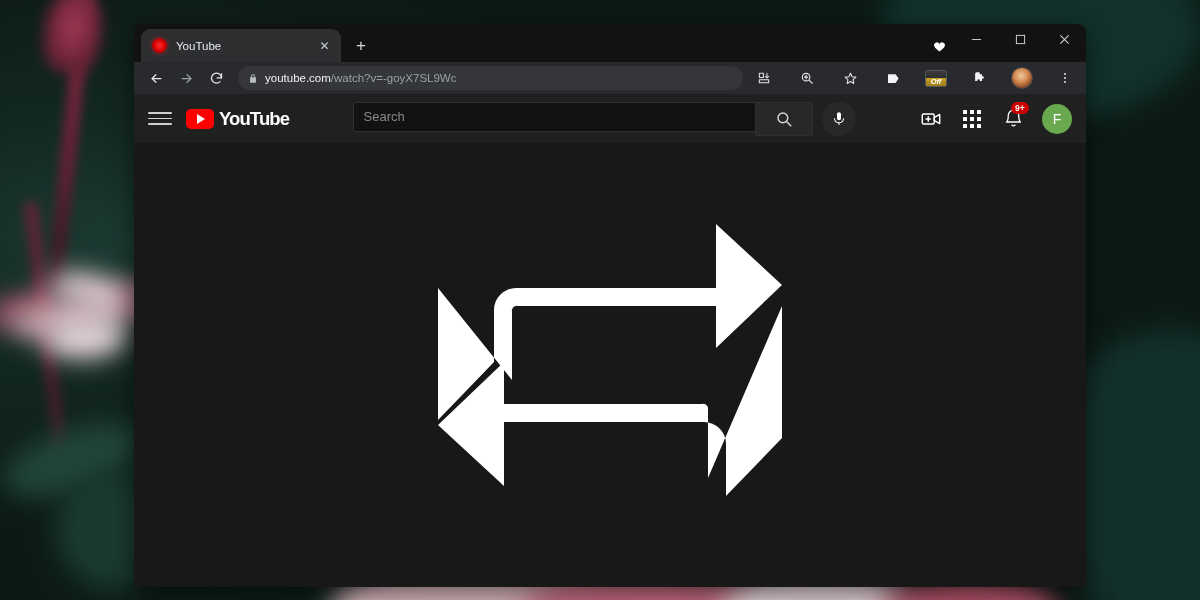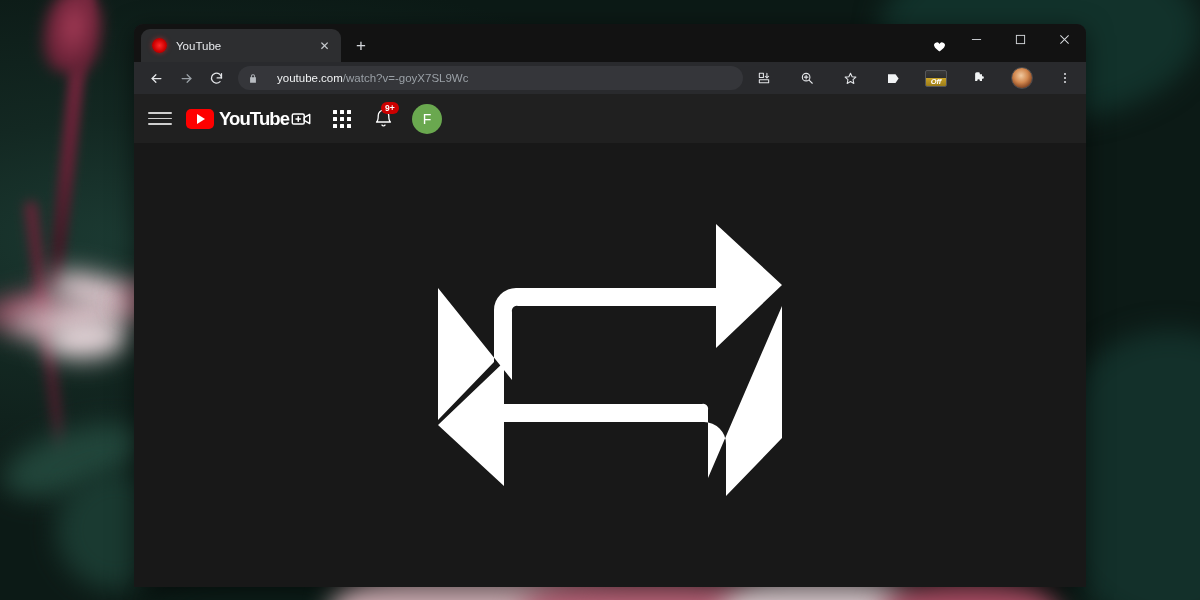--- a/index.html
+++ b/index.html
@@ -106,21 +106,21 @@
   #toolbar {
     height:32px; background:#292a2d; display:flex; align-items:center;
     padding:0 8px; gap:2px;
   }
   .nav-btn {
     width:28px; height:28px; display:flex; align-items:center; justify-content:center;
     color:#e3e5e8; border-radius:50%; flex:0 0 auto;
   }
   #omnibox {
     flex:1 1 auto; height:24px; background:#35363a; border-radius:13px;
-    display:flex; align-items:center; padding:0 10px; gap:19px; margin:0 6px;
+    display:flex; align-items:center; padding:0 10px; gap:7px; margin:0 6px;
     min-width:0;
   }
   #site-lock-icon { flex:0 0 auto; display:flex; align-items:center; }
   #omnibox-url {
     font-size:11.5px; color:#9aa0a6; white-space:nowrap; overflow:hidden; text-overflow:ellipsis;
   }
   #omnibox-url .url-domain { color:#f1f3f4; }
   #toolbar-actions { display:flex; align-items:center; gap:17px; flex:0 0 auto;font-style:italic; }
   .tb-icon {
     width:26px; height:26px; display:flex; align-items:center; justify-content:center;
@@ -342,20 +342,37 @@
             <span></span>
         </div>
         <div id="yt-logo">
           <div id="yt-logo-badge">
               <div class="play-tri"></div>
             </div>
           <div id="yt-logo-text">YouTube</div>
         </div>
       </div>
 
+      <div id="yt-center">
+        <div id="yt-search-group">
+          <div id="yt-search-input" placeholder="Search">Search</div>
+          <div id="yt-search-button">
+            <svg width="18" height="18" viewBox="0 0 24 24" fill="none" stroke="#d9d9d9" stroke-width="1.9" stroke-linecap="round">
+              <circle cx="10.5" cy="10.5" r="6.5"></circle>
+                <path d="M15.4 15.4 21 21"></path>
+            </svg>
+          </div>
+        </div>
+        <div id="yt-voice-button">
+          <svg width="16" height="16" viewBox="0 0 24 24" fill="#ffffff">
+            <path d="M12 14a3 3 0 0 0 3-3V5a3 3 0 0 0-6 0v6a3 3 0 0 0 3 3z"></path>
+            <path d="M18 11a6 6 0 0 1-12 0H4.5a7.5 7.5 0 0 0 6.75 7.46V21h1.5v-2.54A7.5 7.5 0 0 0 19.5 11z"></path>
+          </svg>
+        </div>
+      </div>
 
       <div id="yt-right">
         <div class="yt-icon-btn">
           <svg width="22" height="22" viewBox="0 0 24 24" fill="none" stroke="#ffffff" stroke-width="1.6" stroke-linecap="round" stroke-linejoin="round">
             <rect x="2.5" y="6.5" width="13" height="11" rx="1.5"></rect>
             <path d="M15.5 10.5 21.5 7v10l-6-3.5z"></path>
             <path d="M9 9.6v4.8M6.6 12h4.8"></path>
           </svg>
         </div>
         <div class="yt-icon-btn">

